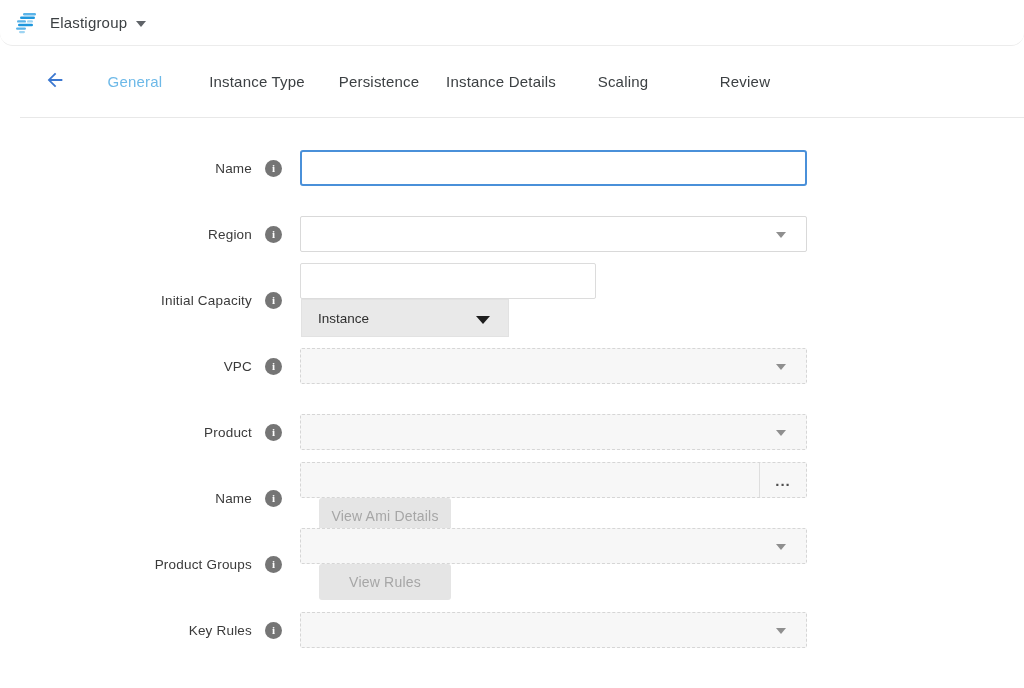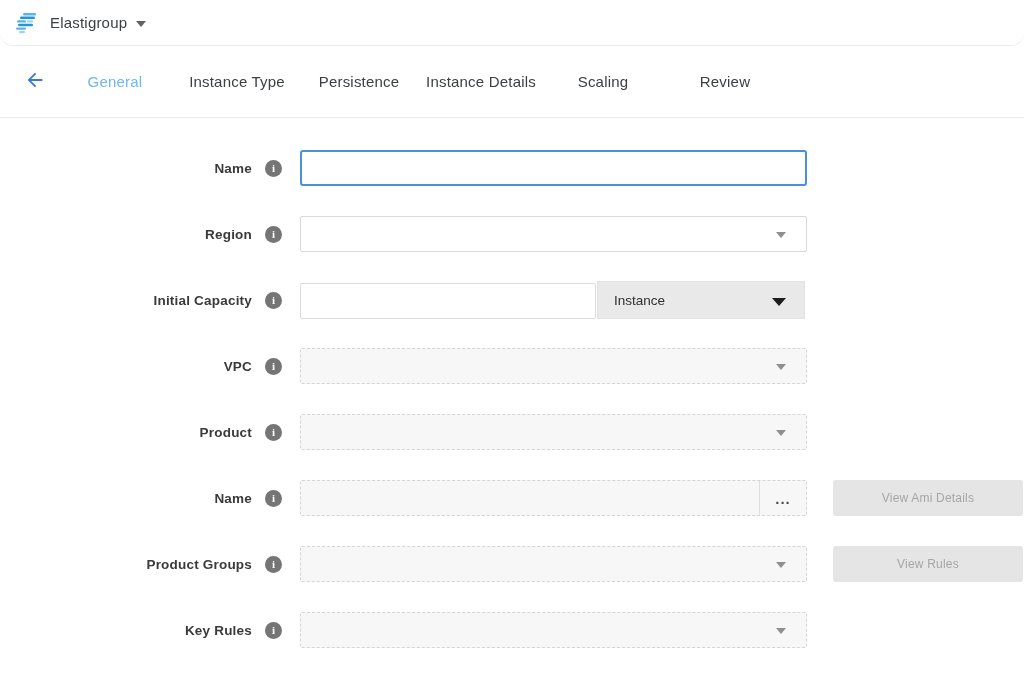--- a/index.html
+++ b/index.html
@@ -10,39 +10,39 @@
   .topbar { height:46px; display:flex; align-items:center; padding-left:14px;
             background:#fff; border-bottom:1px solid #ececec;border-radius:13px; }
   .logo { width:26px; height:22px; display:inline-block; }
   .brand { margin-left:10px; font-size:15px; color:#3c4043; letter-spacing:.2px; }
   .brand-caret { width:0; height:0; margin-left:9px; margin-top:2px;
                  border-left:5px solid transparent; border-right:5px solid transparent;
                  border-top:6px solid #5f6368; display:inline-block; }
 
   
   .tabbar { height:72px; display:flex; align-items:center; background:#fff;
-            border-bottom:1px solid #e8e8e8; position:relative; }
+            border-bottom:1px solid #e8e8e8; position:relative;margin-left:20px; }
   .back-btn { position:absolute; left:16px; top:0; height:100%; width:38px;
               display:flex; align-items:center; justify-content:center; cursor:pointer; }
   .tabs { display:flex; margin-left:54px; }
   .tab { width:122px; text-align:center; font-size:15px; color:#3c4043;
          cursor:pointer; letter-spacing:.2px; }
   .tab.active { color:#6db9e8; }
 
   
   .form { padding-top:32px; }
   .row { display:flex; align-items:center; height:36px; margin-bottom:30px; }
   .label-cell { width:282px; display:flex; align-items:center; justify-content:flex-end;
                 flex:none; }
-  .label { font-size:13.5px; font-weight:bold; color:#3a3a3a; letter-spacing:.2px; }
+  .label { font-size:13.5px; font-weight:normal; color:#3a3a3a; letter-spacing:.2px; }
   .info { width:17px; height:17px; border-radius:50%; background:#757575; color:#fff;
           font-size:11px; font-weight:bold; display:flex; align-items:center;
           justify-content:center; margin-left:13px; cursor:pointer; flex:none;
           font-family:"Liberation Serif", serif; }
-  .control { margin-left:18px; display:flex; align-items:flex-end; }
+  .control { margin-left:18px; display:flex; align-items:flex-start;flex-direction:column; }
 
   .field { width:507px; height:36px; border-radius:2px; position:relative; }
 
   .text-input { width:507px; height:36px; border:2px solid #4a90d9; border-radius:3px;
                 outline:none; padding:0 10px; font-size:14px; color:#333;
                 font-family:"Liberation Sans", sans-serif; }
 
   .select { background:#fff; border:1px solid #d9d9d9; cursor:pointer;
             display:flex; align-items:center; }
   .select .caret { position:absolute; right:20px; top:15px; width:0; height:0;
@@ -61,22 +61,22 @@
                  border-left:7px solid transparent; border-right:7px solid transparent;
                  border-top:8px solid #1d1d1d; }
 
   .image-field { background:#f7f7f7; border:1px dashed #d6d6d6; display:flex;
                  align-items:stretch; }
   .image-value { flex:1; }
   .browse { width:47px; border-left:1px solid #dedede; display:flex; align-items:center;
             justify-content:center; color:#4f4f4f; font-size:15px; font-weight:bold;
             letter-spacing:1px; cursor:pointer; }
 
-  .side-btn { width:190px; height:36px; margin-left:26px; background:#e5e5e5;
-              border:none; border-radius:3px; color:#a6a6a6; font-size:12px;
+  .side-btn { width:132px; height:36px; margin-left:19px; background:#e5e5e5;
+              border:none; border-radius:3px; color:#a6a6a6; font-size:14px;
               letter-spacing:.2px; cursor:pointer;
               font-family:"Liberation Sans", sans-serif; }
 </style>
 </head>
 <body>
 
 <div class="topbar">
   <span class="logo">
     <svg width="26" height="22" viewBox="0 0 26 22">
       <g>

